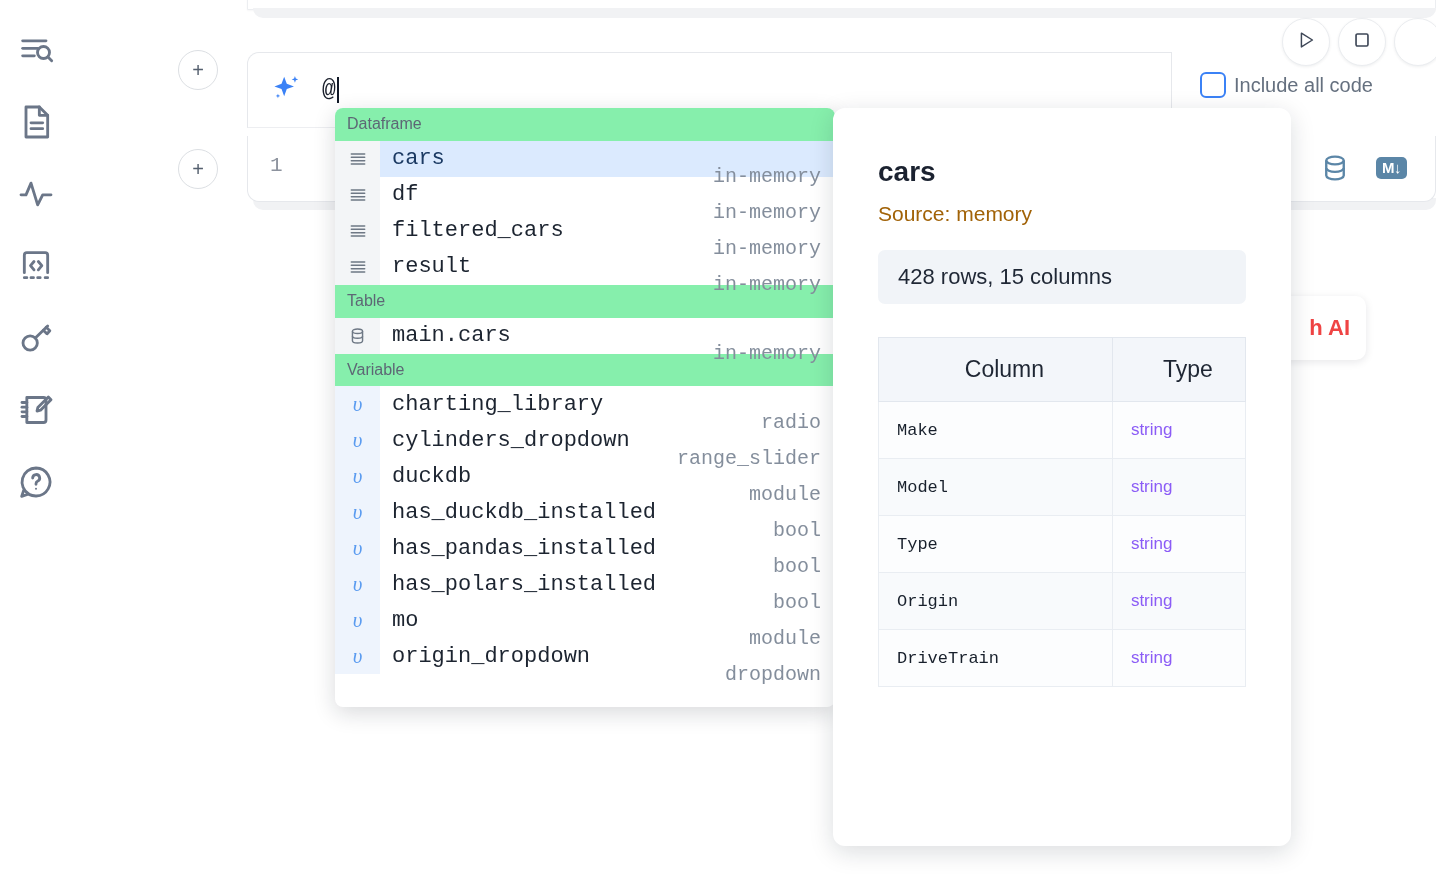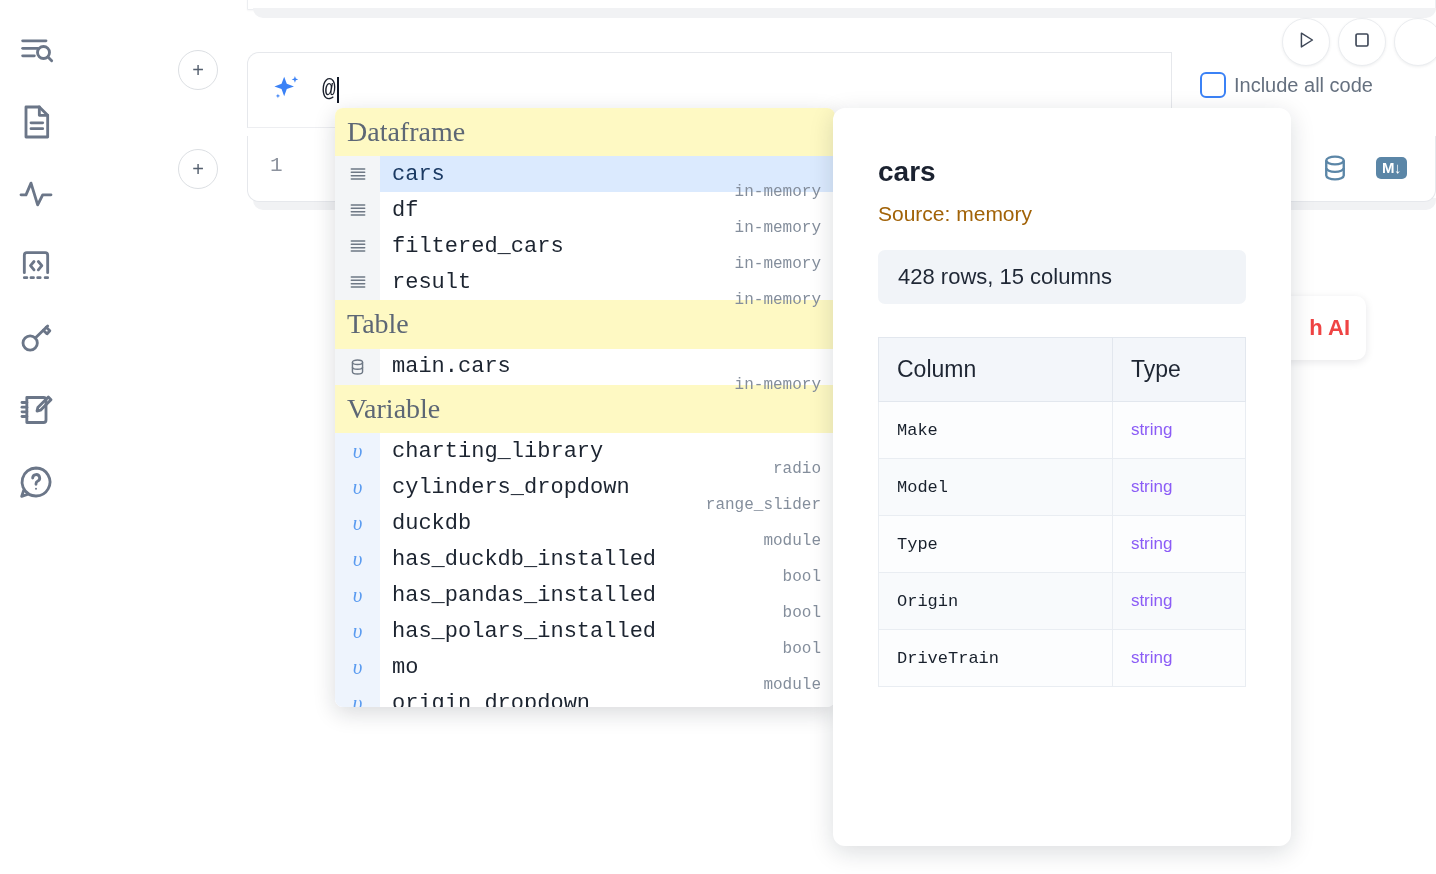--- a/index.html
+++ b/index.html
@@ -141,23 +141,23 @@
   }
 
   
   .ac-popup {
     position: absolute; left: 335px; top: 108px; width: 500px; height: 599px;
     background: #ffffff; border-radius: 8px;
     box-shadow: 0 6px 22px rgba(16,24,40,0.16);
     overflow: hidden; z-index: 40;
   }
   .ac-section {
-    background: #fef9c3; color: #5d6775;
-    font-family: Liberation Serif, serif;
-    font-size: 28px; padding: 6px 0 6px 12px; line-height: 1.3;
+    background: #86efac; color: #5d6775;
+    font-family: Liberation Sans, sans-serif;
+    font-size: 16px; padding: 6px 0 6px 12px; line-height: 1.3;
   }
   .ac-row {
     display: flex; align-items: center; height: 36px;
     background: #ffffff; cursor: pointer;
   }
   .ac-row.selected { background: #dbeafe; }
   .ac-gutter {
     width: 45px; flex: 0 0 45px; height: 36px;
     display: flex; align-items: center; justify-content: center;
     background: #f3f5f7; color: #6e7885;
@@ -168,21 +168,21 @@
   }
   .ac-label {
     flex: 1 1 auto; padding-left: 12px;
     font-family: "Liberation Mono", monospace;
     font-size: 22px; color: #1c2430; white-space: nowrap;
   }
   .ac-row.selected .ac-label { color: #1b3a63; }
   .ac-meta {
     padding-right: 14px;
     font-family: "Liberation Mono", monospace;
-    font-size: 16px; color: #848e9c; white-space: nowrap; margin-top: 36px;
+    font-size: 20px; color: #848e9c; white-space: nowrap; margin-top: 36px;
   }
 
   
   .detail-panel {
     position: absolute; left: 833px; top: 108px; width: 458px; height: 738px;
     background: #ffffff; border-radius: 12px;
     box-shadow: 0 6px 24px rgba(16,24,40,0.15);
     overflow: hidden; z-index: 45;
   }
   .detail-title {
@@ -201,21 +201,21 @@
     padding: 14px 0 14px 20px;
     font-family: "Liberation Sans", sans-serif;
     font-size: 22px; color: #1f2735;
   }
   .detail-table {
     margin: 33px 45px 0 45px;
     border-collapse: collapse; width: 368px;
     border: 1px solid #e2e7ee;
   }
   .detail-table th {
-    background: #f3f6fa; text-align: left;
+    background: #f3f6fa; text-align: center;
     font-family: "Liberation Sans", sans-serif;
     font-size: 23px; font-weight: 400; color: #1e2633;
     padding: 18px 0 18px 18px; border: 1px solid #e2e7ee;
   }
   .detail-table td {
     padding: 18px 0 18px 18px; border: 1px solid #e9edf2;
     font-size: 17px;
   }
   .detail-table td.col-name {
     font-family: "Liberation Mono", monospace; color: #18202c;

